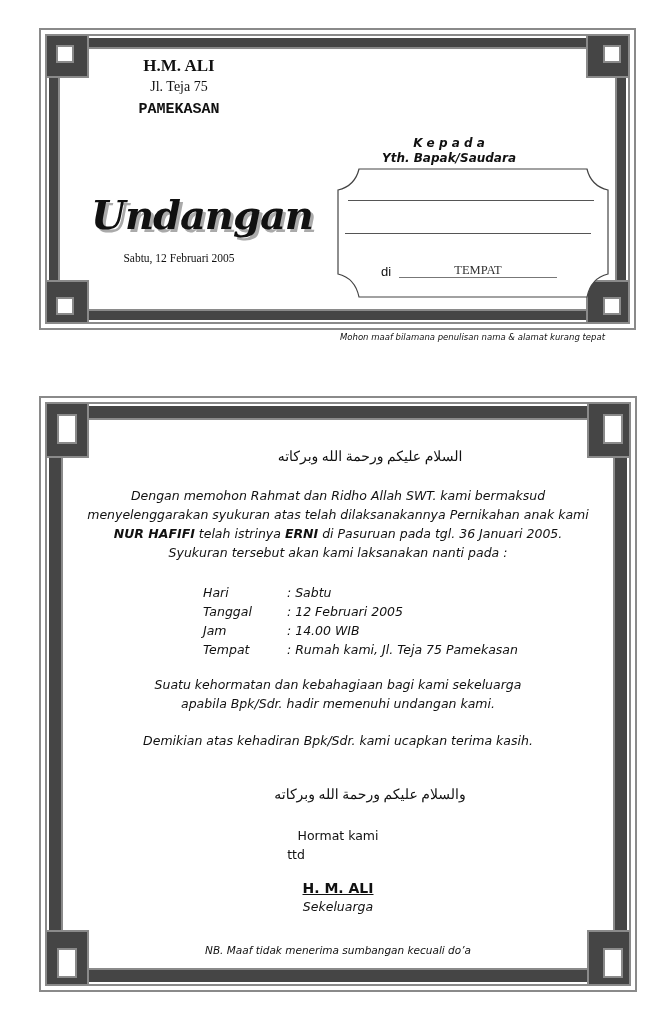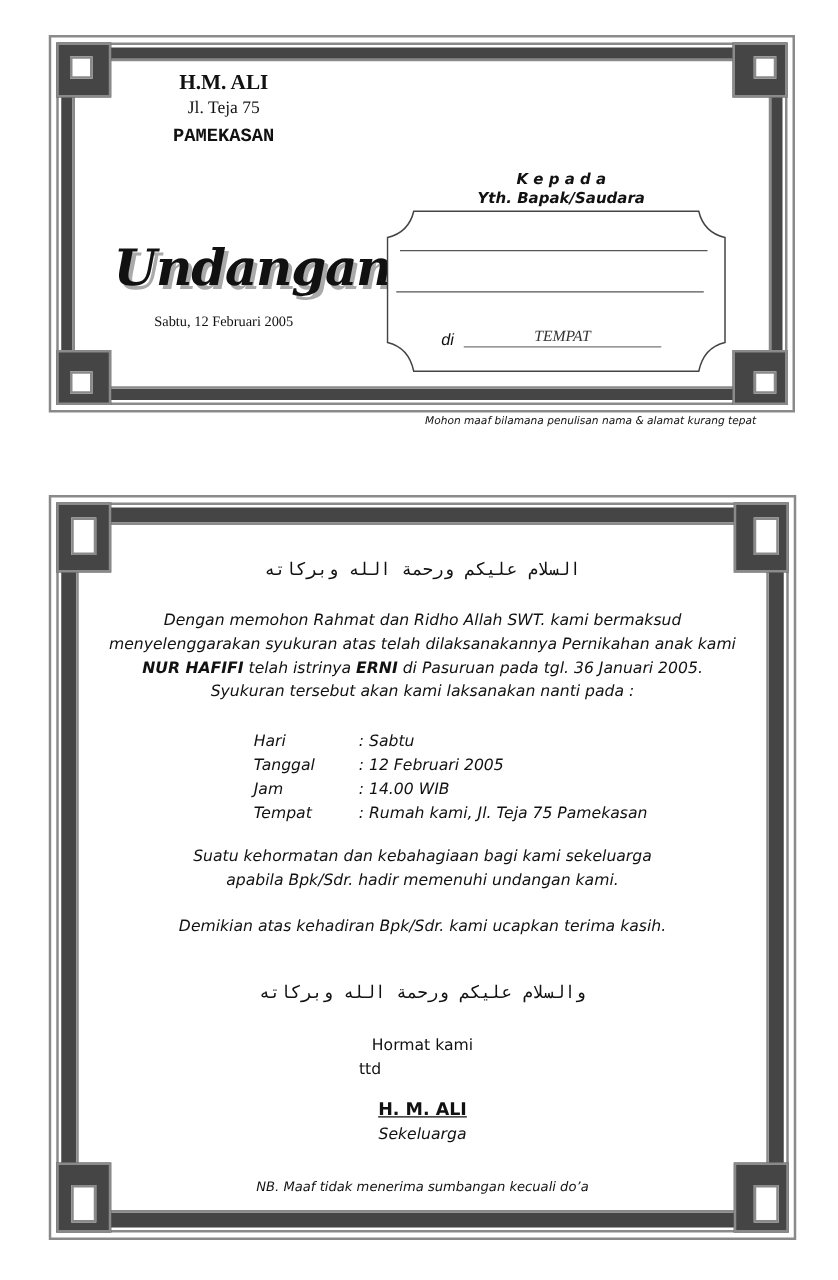--- a/index.html
+++ b/index.html
@@ -26,21 +26,21 @@
   }
 
   .address-box { position:absolute; }
   .addr-line { position:absolute; height:1px; background:#555; }
 
   .sans-it { font-family:"DejaVu Sans", sans-serif; font-style:italic; }
   .body-text { font-family:"DejaVu Sans", sans-serif; font-style:italic; font-size:12.5px; line-height:19px; color:#111; }
   .details { position:absolute; font-family:"DejaVu Sans", sans-serif; font-style:italic; font-size:12.5px; line-height:19px; }
   .details .row { display:flex; }
   .details .lbl { width:84px; }
-  .arabic { font-family:Liberation Mono, monospace; font-size:14px; direction:rtl; }
+  .arabic { font-family:Liberation Serif, serif; font-size:14px; direction:rtl;padding-left:32px; }
 </style>
 </head>
 <body>
 
 <div class="card" style="left:39px; top:28px; width:597px; height:302px;">
   <div class="frame-outer"></div>
   <div class="frame-l2" style="left:6px; top:6px; right:6px; bottom:6px;"></div>
   <div class="frame-band" style="left:10px; top:10px; right:10px; bottom:10px; border-width:9px;"></div>
   <div class="frame-l3" style="left:19px; top:19px; right:19px; bottom:19px;"></div>
 
@@ -60,21 +60,21 @@
   <div class="ctext" style="left:60px; width:160px; top:28px; font-size:17px; font-weight:bold;">H.M. ALI</div>
   <div class="ctext" style="left:60px; width:160px; top:51px; font-size:14px;">Jl. Teja  75</div>
   <div class="ctext" style="left:60px; width:160px; top:73px; font-size:15px; font-weight:bold;font-family:Liberation Mono, monospace;">PAMEKASAN</div>
 
   <div class="undangan" style="left:52px; top:163px;">Undangan</div>
   <div class="ctext" style="left:60px; width:160px; top:224px; font-size:11.5px;">Sabtu, 12 Februari 2005</div>
 
   <div class="ctext sans-it" style="left:295px; width:230px; top:108px; font-size:12px; font-weight:bold;">K e p a d a</div>
   <div class="ctext sans-it" style="left:295px; width:230px; top:123px; font-size:12px; font-weight:bold;">Yth.  Bapak/Saudara</div>
 
-  <div class="address-box" style="left:270px; top:140px; width:272px; height:118px;font-style:italic;">
+  <div class="address-box" style="left:298px; top:140px; width:272px; height:118px;">
     <svg width="272" height="130" viewBox="0 0 272 130">
       <path d="M22,1 L250,1 Q254,18 271,22 L271,106 Q254,110 250,129 L22,129 Q18,110 1,106 L1,22 Q18,18 22,1 Z" fill="#fff" stroke="#444" stroke-width="1.2"></path>
     </svg>
     <div class="addr-line" style="left:11px; top:32px; width:246px;"></div>
     <div class="addr-line" style="left:8px; top:65px; width:246px;"></div>
     <div style="position:absolute; left:44px; top:96px; font-family:'Liberation Sans',sans-serif; font-size:13px;">di</div>
     <div style="position:absolute; left:62px; top:92px; width:158px; height:17px; border-bottom:1px solid #777; text-align:center;">
       <span style="font-size:12.5px; color:#333;">TEMPAT</span>
     </div>
   </div>

